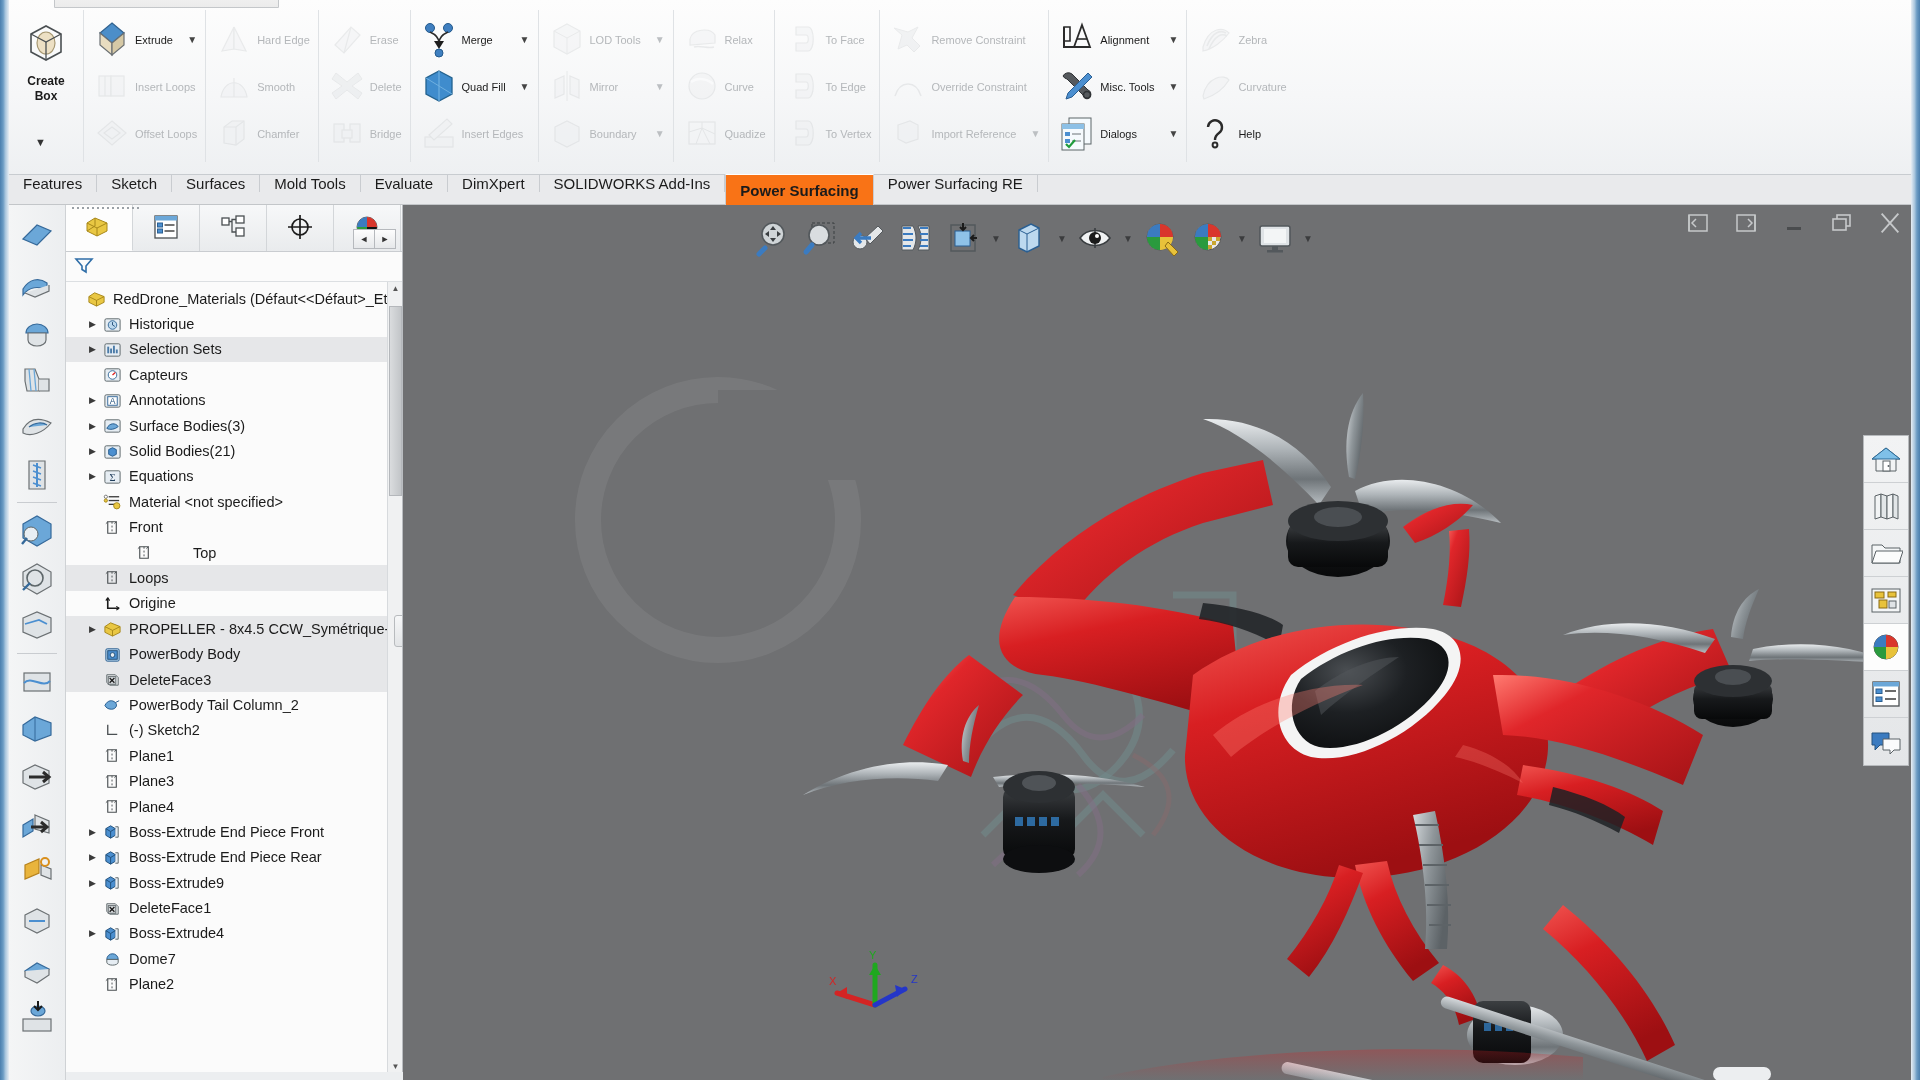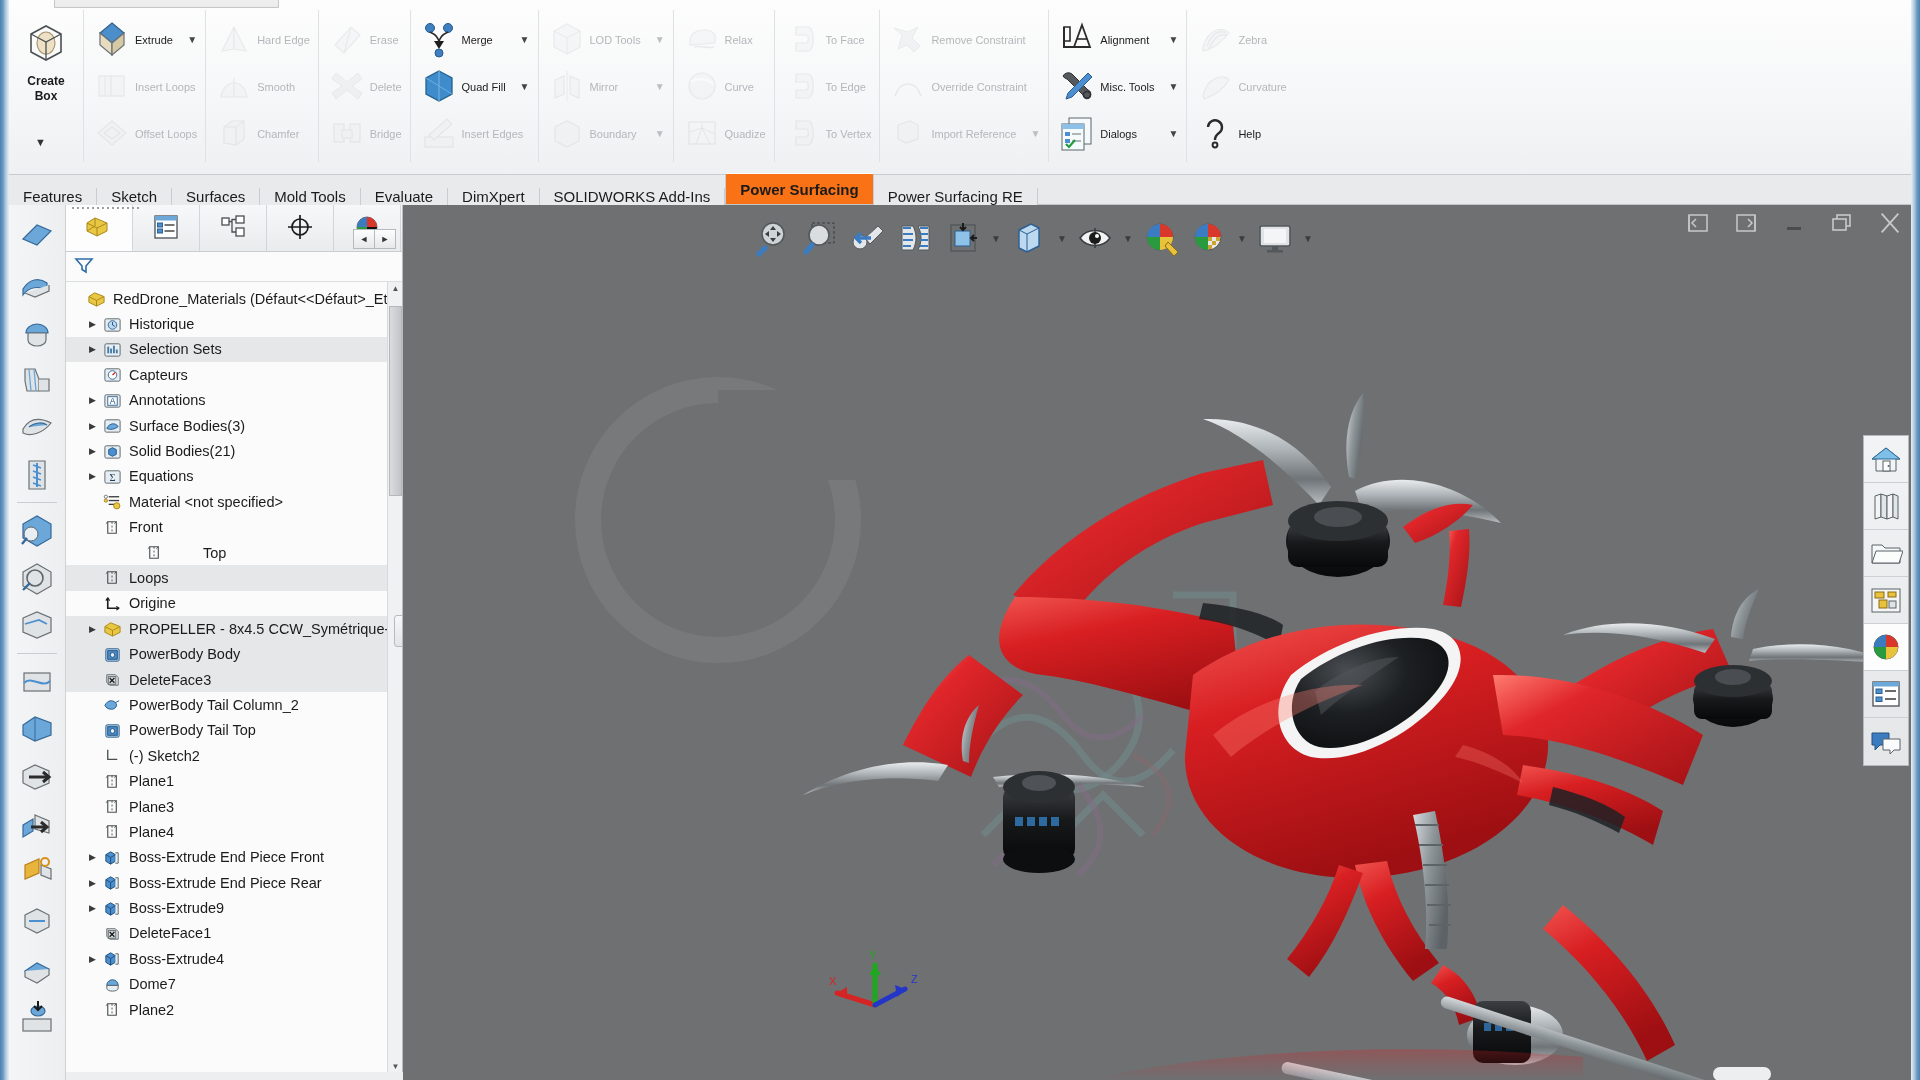--- a/index.html
+++ b/index.html
@@ -56,21 +56,21 @@
   .rib-item .txt { font-size:11px; margin-left:1px; }
   .rib-item.dis .txt { color:#b4b7ba; }
   .rib-item .dd { margin-left:auto; padding-left:14px; font-size:10px; color:#444; }
   .rib-item.dis .dd { color:#bcbfc2; }
 
   
   .tabbar {
     position:absolute; left:9px; top:175px; width:1902px; height:30px;
     background:#e9eaec; border-bottom:1px solid #c3c6c9;
   }
-  .tabs { display:flex; height:30px; align-items:flex-end; }
+  .tabs { display:flex; height:30px; align-items:flex-start; }
   .tab {
     padding:0 14px; display:flex; align-items:center; font-size:15px;
     border-right:1px solid #c9ccd0; background:#e9eaec; cursor:default; color:#1b1b1b;
   }
   .tab.active { background:#f97316; font-weight:700; border-left:1px solid #c9ccd0;
                 border-top:1px solid #fff; position:relative; top:-1px; height:31px; }
 
   
   .vtool {
     position:absolute; left:9px; top:205px; width:57px; height:875px;
@@ -793,21 +793,21 @@
             <span class="exp"></span>
             <span class="ti">
               <svg width="19" height="19" viewBox="0 0 20 20">
                 <path d="M5 4 L14 4 L14 16 L5 16 Z" fill="none" stroke="#4a4f52" stroke-width="1.2"></path>
                 <path d="M9.5 4 L9.5 16" stroke="#4a4f52" stroke-dasharray="2 2"></path>
                 <path d="M5 4 L3 6 M14 4 L12 6" stroke="#4a4f52"></path>
               </svg>
             </span>
             <span class="tl">Front</span>
           </div>
-          <div class="tline" style="padding-left: 28px; gap: 32px;">
+          <div class="tline" style="padding-left: 18px; gap: 32px;">
             <span class="exp"></span>
             <span class="ti">
               <svg width="19" height="19" viewBox="0 0 20 20">
                 <path d="M5 4 L14 4 L14 16 L5 16 Z" fill="none" stroke="#4a4f52" stroke-width="1.2"></path>
                 <path d="M9.5 4 L9.5 16" stroke="#4a4f52" stroke-dasharray="2 2"></path>
                 <path d="M5 4 L3 6 M14 4 L12 6" stroke="#4a4f52"></path>
               </svg>
             </span>
             <span class="tl">Top</span>
           </div>
@@ -867,31 +867,20 @@
           </div>
           <div class="tline" style="padding-left: 18px;">
             <span class="exp"></span>
             <span class="ti">
               <svg width="19" height="19" viewBox="0 0 20 20">
                 <path d="M2 11 C 5 5 10 5 13 8 C 16 11 13 15 9 15 C 5 15 3 13 2 11 Z" fill="#6ba7d8" stroke="#245a8c"></path>
                 <path d="M13 8 L17 6" stroke="#245a8c"></path>
               </svg>
             </span>
             <span class="tl">PowerBody Tail Column_2</span>
-          </div>
-          <div class="tline" style="padding-left: 18px;">
-            <span class="exp"></span>
-            <span class="ti">
-              <svg width="19" height="19" viewBox="0 0 20 20">
-                <rect x="3" y="4" width="14" height="13" rx="1.5" fill="#bcd8ee" stroke="#245a8c"></rect>
-                <rect x="5" y="6" width="10" height="9" fill="#4b8fd0" stroke="#1f4e79"></rect>
-                <circle cx="10" cy="10.5" r="2.5" fill="#e6edf3" stroke="#1f4e79"></circle>
-              </svg>
-            </span>
-            <span class="tl">PowerBody Tail Top</span>
           </div>
           <div class="tline" style="padding-left: 18px;">
             <span class="exp"></span>
             <span class="ti">
               <svg width="19" height="19" viewBox="0 0 20 20">
                 <path d="M5 4 L5 14 L15 14" fill="none" stroke="#4a4f52" stroke-width="1.4"></path>
               </svg>
             </span>
             <span class="tl">(-) Sketch2</span>
           </div>

